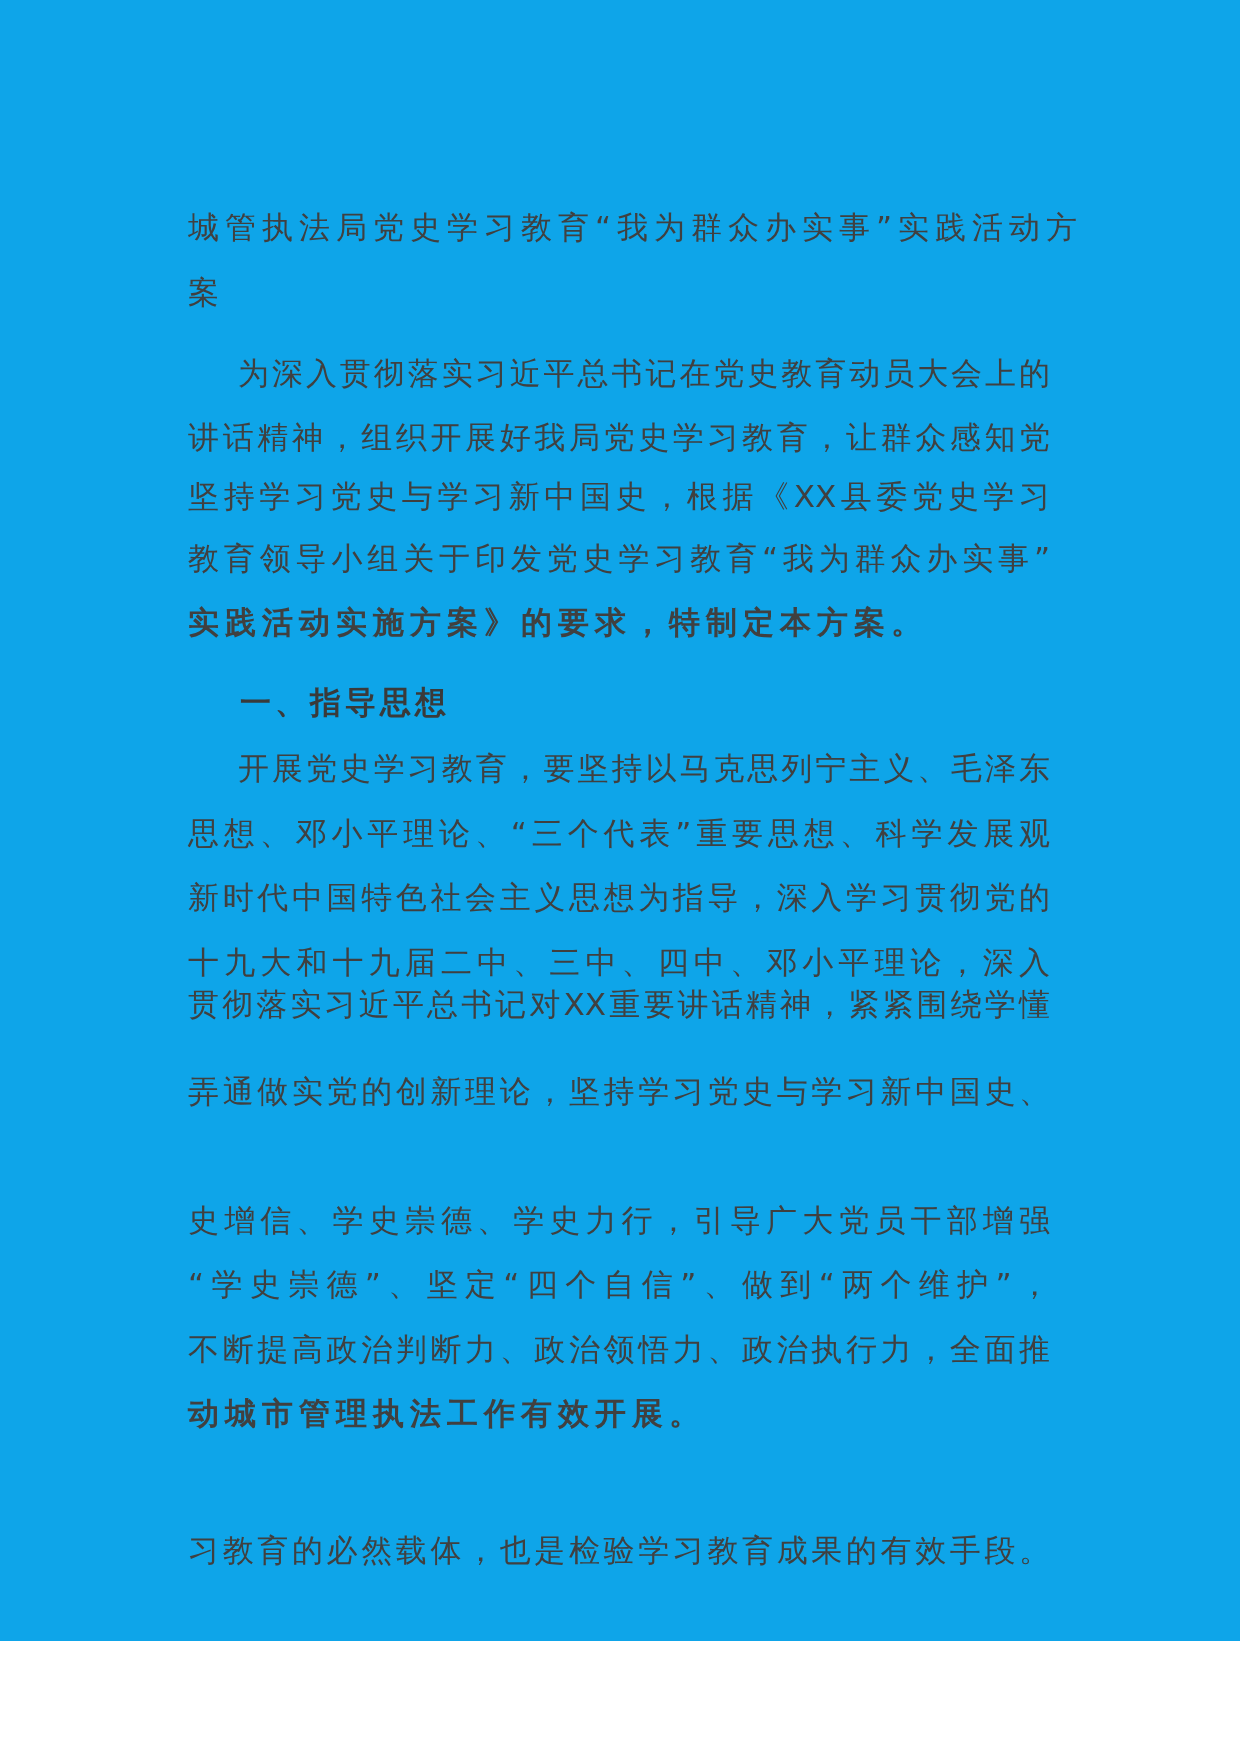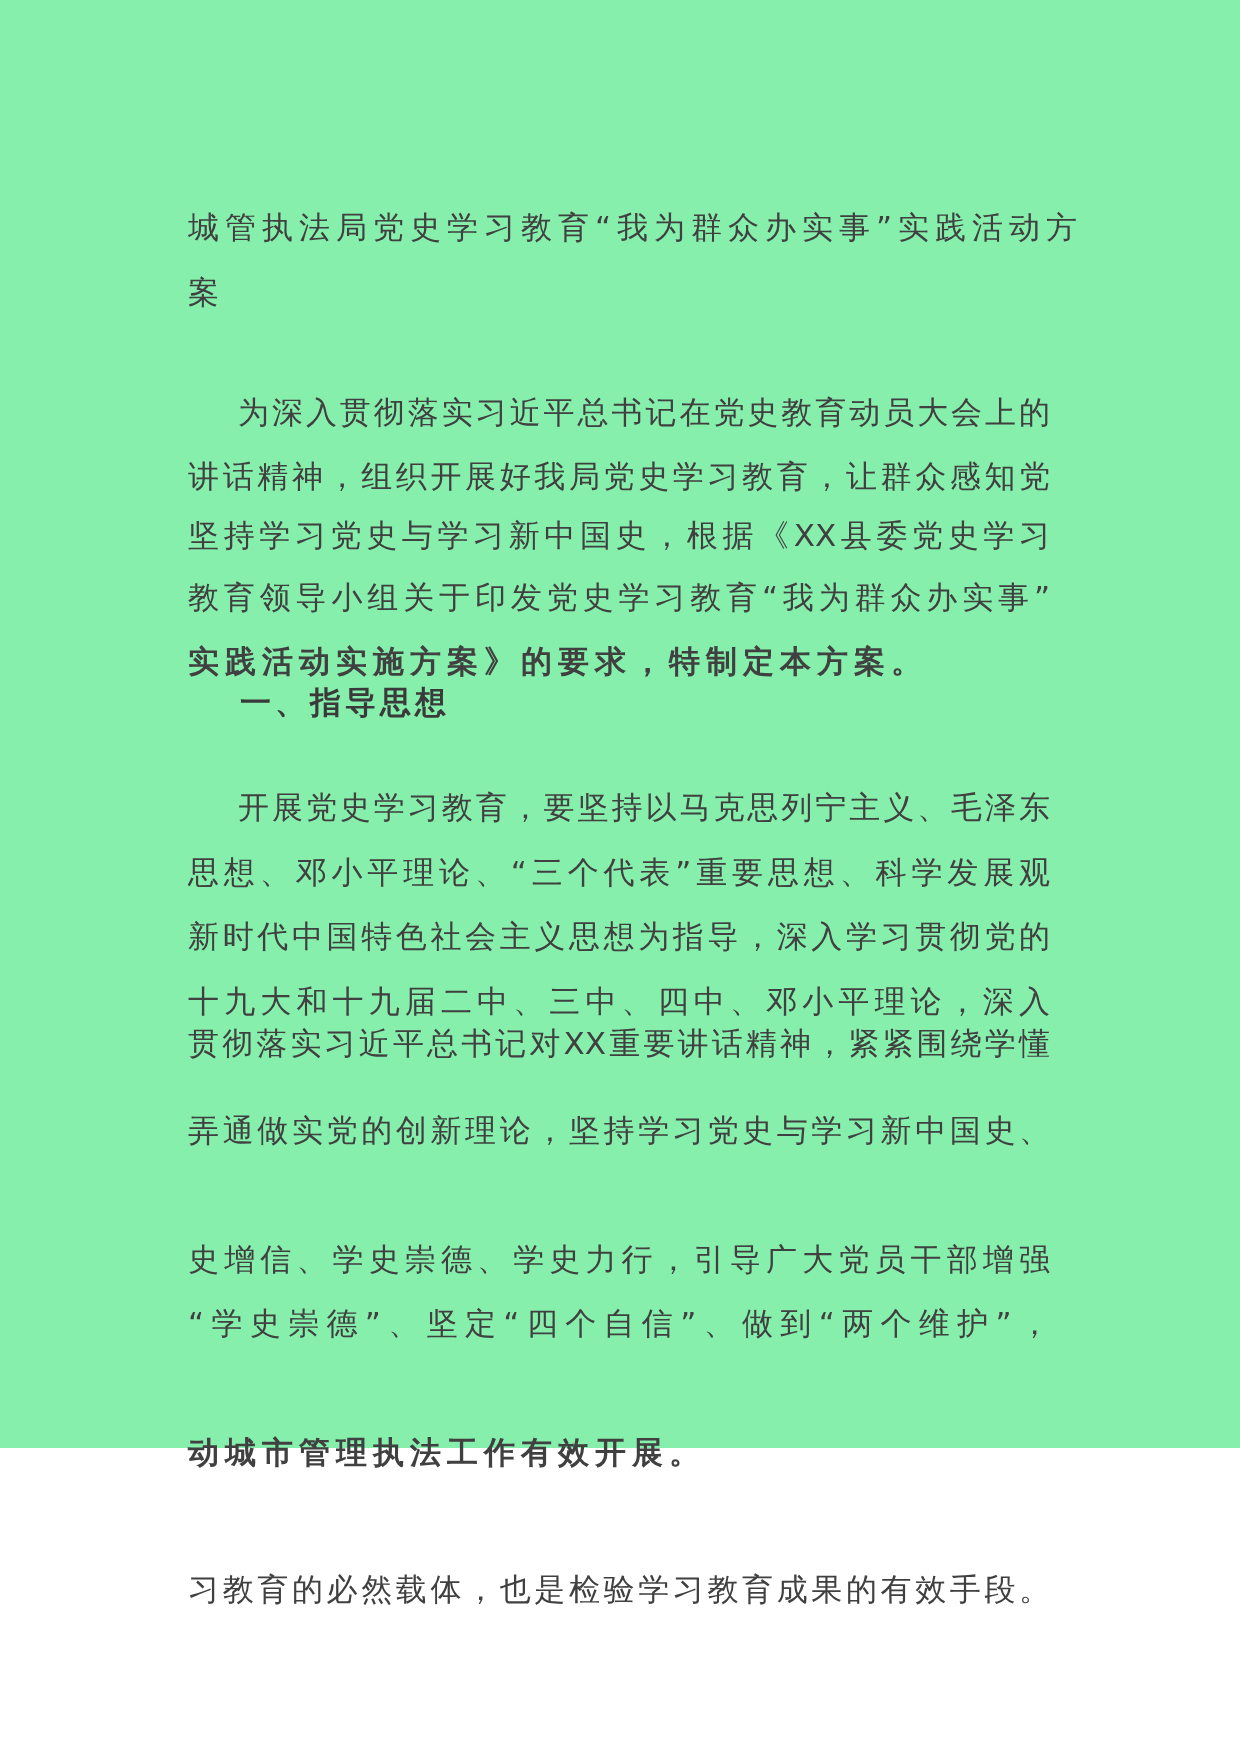--- a/index.html
+++ b/index.html
@@ -12,35 +12,34 @@
       height: 1754px;
       position: relative;
       overflow: hidden;
       font-family: "DejaVu Sans", "Liberation Sans", sans-serif;
       color: #404040;
     }
     .page {
       position: absolute;
       left: 0; top: 0;
       width: 1240px;
-      height: 1448px;
-      background: #86efac;
+      height: 1641px;
+      background: #0ea5e9;
     }
     .line {
       position: absolute;
       left: 188px;
       width: 862px;
       height: 40px;
       font-size: 31px;
       line-height: 40px;
       white-space: nowrap;
       text-align: justify;
       text-align-last: justify;
       text-justify: inter-character;
-      margin-top: 39px;
     }
     .line.indent {
       left: 238px;
       width: 812px;
     }
     .line.last {
       text-align: left;
       text-align-last: left;
       letter-spacing: 6px;
       font-weight: bold;
@@ -83,17 +82,18 @@
   <div class="heading" style="top:682px;">一、指导思想</div>
 
   <div class="line indent" style="top:748px;">开展党史学习教育，要坚持以马克思列宁主义、毛泽东</div>
   <div class="line" style="top:813px;">思想、邓小平理论、“三个代表”重要思想、科学发展观</div>
   <div class="line" style="top:877px;">新时代中国特色社会主义思想为指导，深入学习贯彻党的</div>
   <div class="line" style="top:942px;">十九大和十九届二中、三中、四中、邓小平理论，深入</div>
   <div class="line" style="top:984px;">贯彻落实习近平总书记对XX重要讲话精神，紧紧围绕学懂</div>
   <div class="line" style="top:1071px;">弄通做实党的创新理论，坚持学习党史与学习新中国史、</div>
   <div class="line" style="top:1200px;">史增信、学史崇德、学史力行，引导广大党员干部增强</div>
   <div class="line" style="top:1264px;">“学史崇德”、坚定“四个自信”、做到“两个维护”，</div>
+  <div class="line" style="top:1329px;">不断提高政治判断力、政治领悟力、政治执行力，全面推</div>
   <div class="line last" style="top:1393px;">动城市管理执法工作有效开展。</div>
 
   <div class="line" style="top:1530px;">习教育的必然载体，也是检验学习教育成果的有效手段。</div>
 
 </div>
 
 </body></html>

